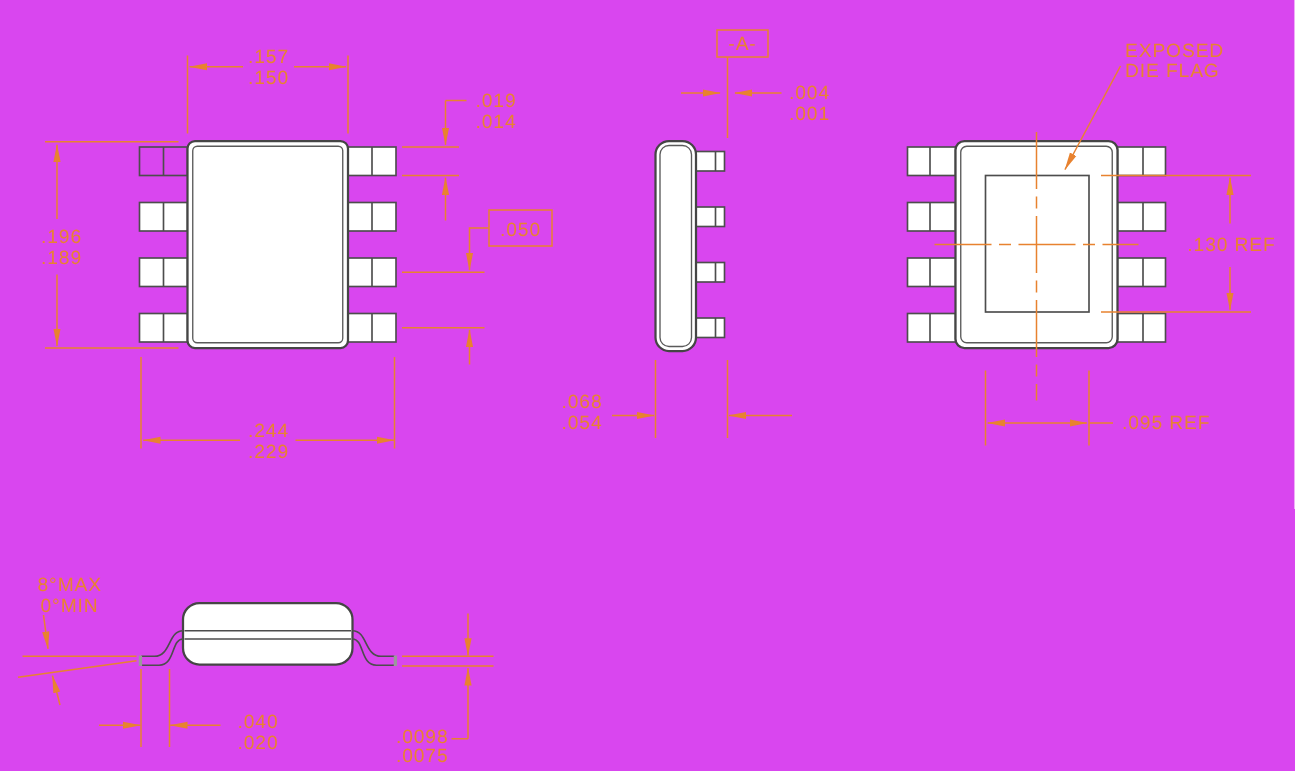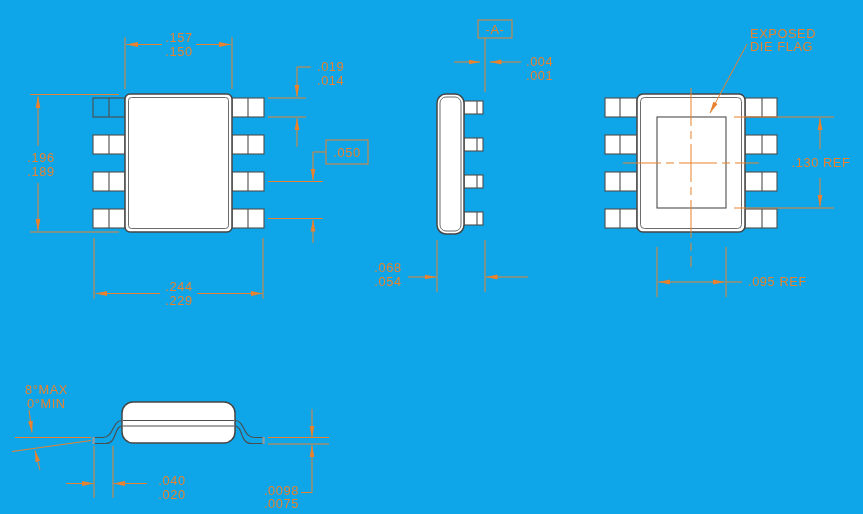--- a/index.html
+++ b/index.html
@@ -1,16 +1,16 @@
 <!DOCTYPE html>
 <html><head>
 <meta charset="utf-8">
 <style>
   html,body{margin:0;padding:0;background:#fff;}
-  .canvas{position:relative;width:863px;height:514px;background:#0ea5e9;overflow:hidden;
+  .canvas{position:relative;width:863px;height:514px;background:#d946ef;overflow:hidden;
           font-family:"Liberation Sans",sans-serif;}
   svg{display:block;}
   .dk{stroke:#4d4d4d;fill:none;stroke-width:1.1;}
   .dkfill{stroke:#4d4d4d;fill:#ffffff;stroke-width:1.1;}
   .bodyline{stroke:#454545;fill:#ffffff;stroke-width:1.5;}
   .innerline{stroke:#5a5a5a;fill:none;stroke-width:0.9;}
   .dim{stroke:#e8822f;fill:none;stroke-width:1;}
   .cl{stroke:#e8822f;fill:none;stroke-width:1;stroke-dasharray:38 5 8 5;}
   .dt{fill:#e8822f;font-family:"Liberation Sans",sans-serif;font-size:12.8px;letter-spacing:0.6px;}
   .tipcap{fill:#9a9a9a;stroke:none;}

